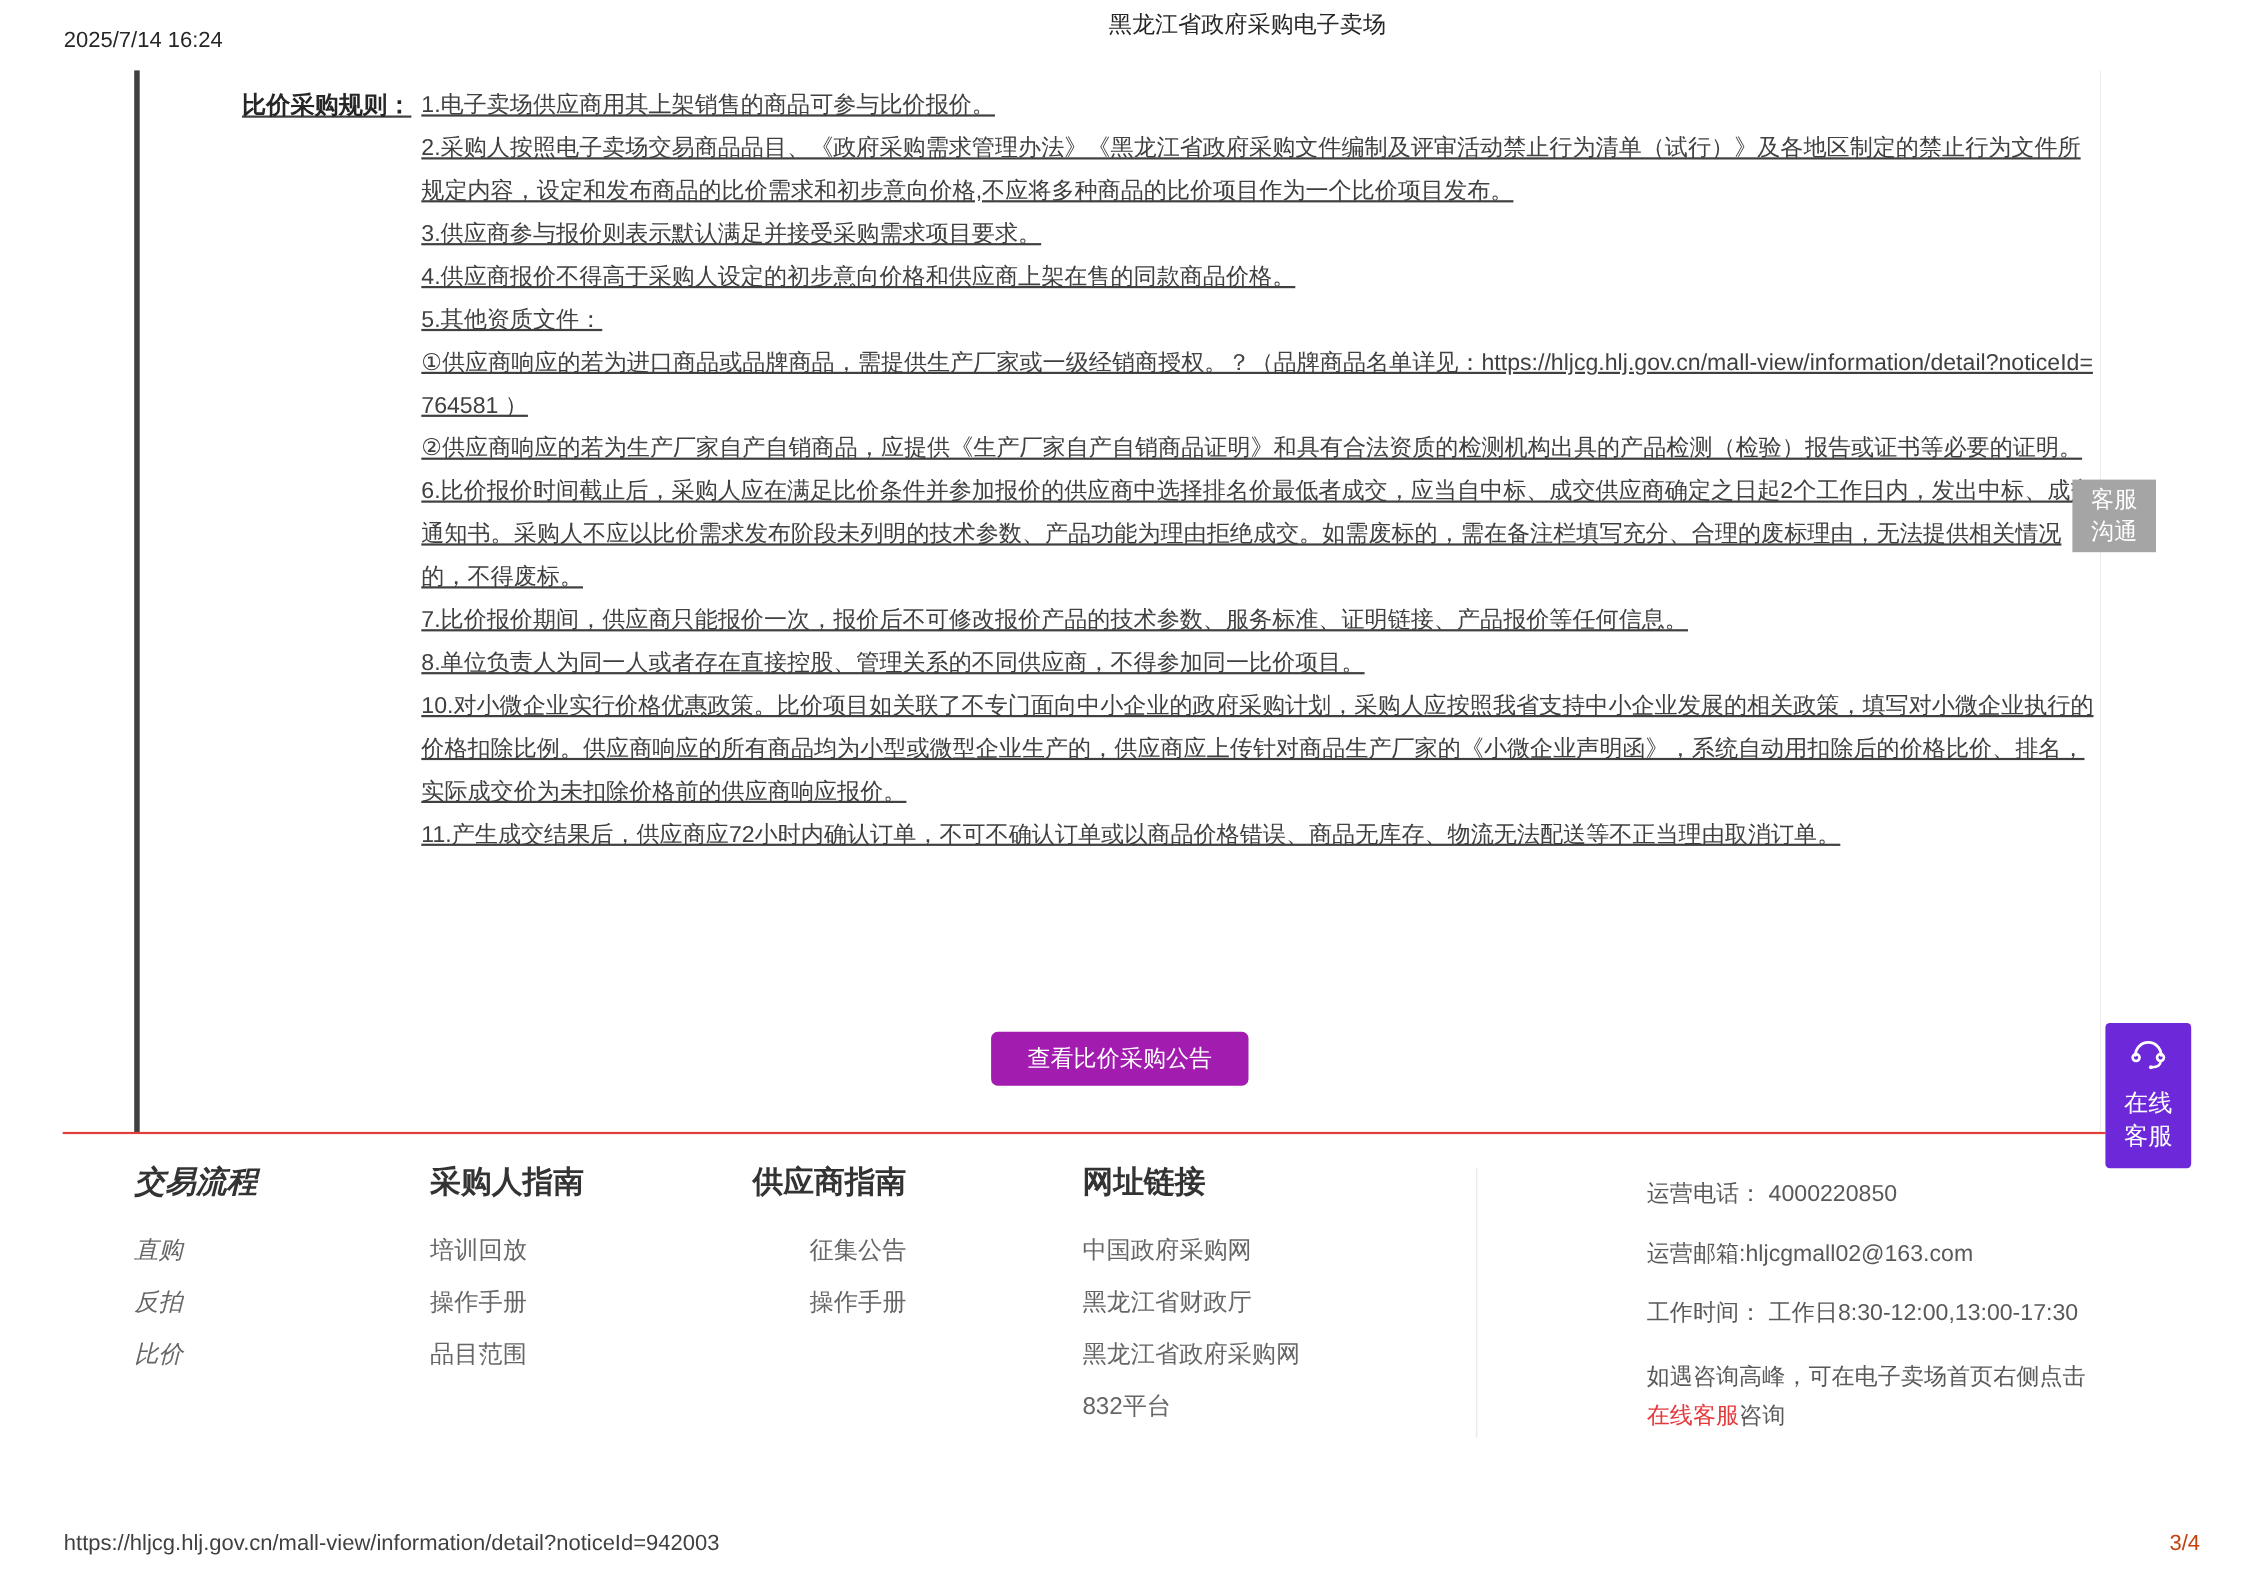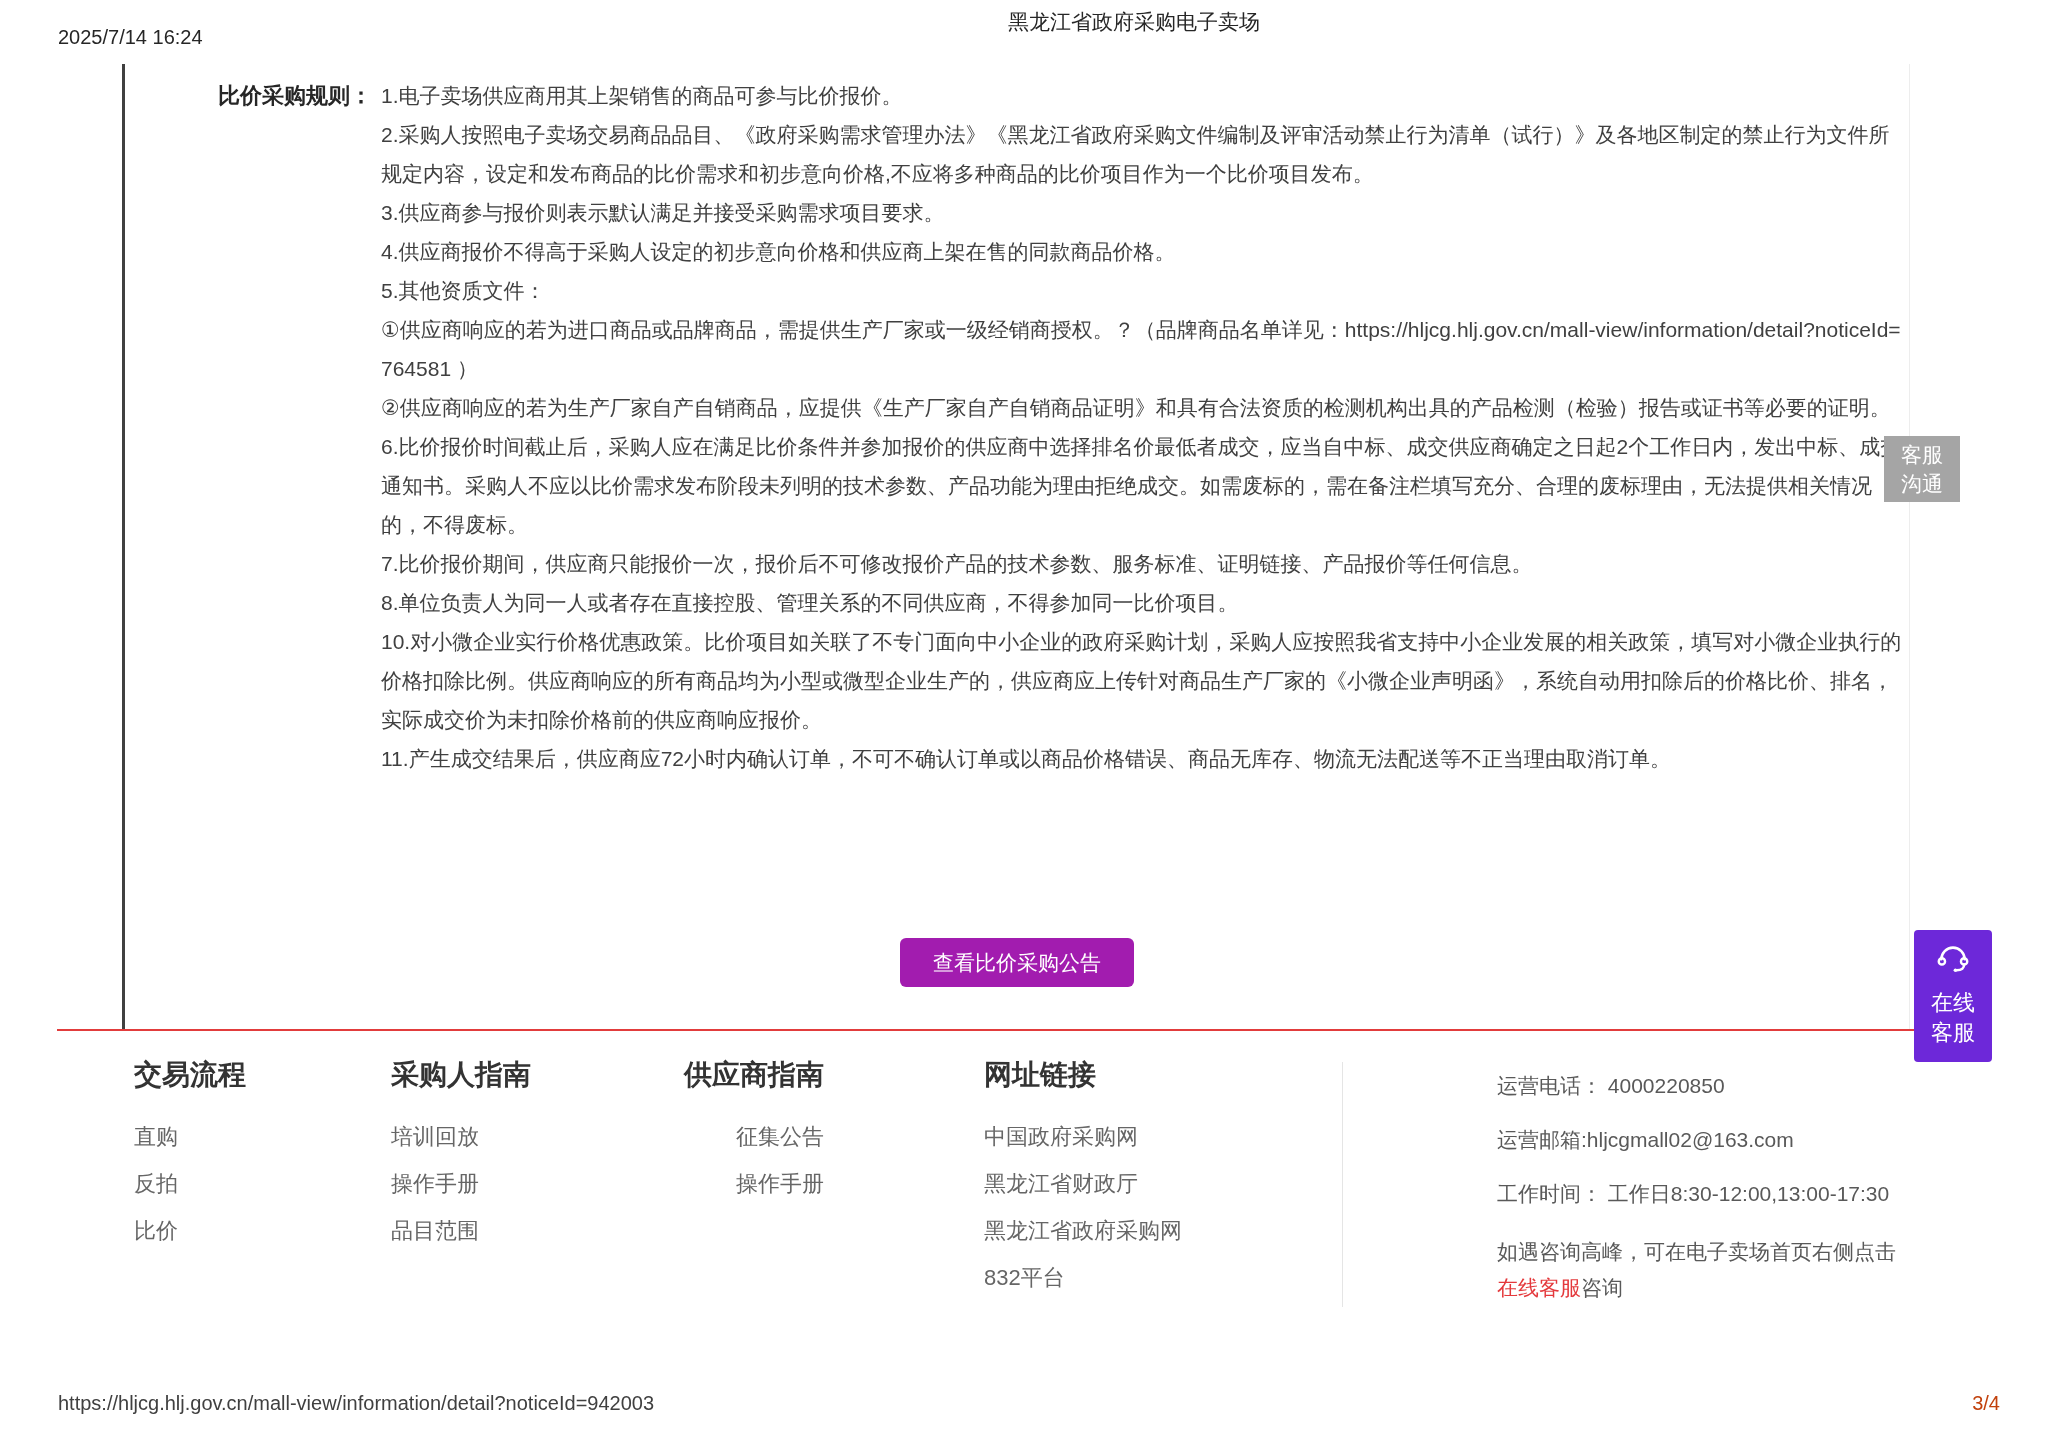--- a/index.html
+++ b/index.html
@@ -6,39 +6,39 @@
   html,body { width:2048px; height:1447px; background:#ffffff;
     font-family:"Liberation Sans","DejaVu Sans",sans-serif; }
   body { position:relative; overflow:hidden; color:#404040; }
 
   
   .ph-date { position:absolute; left:58px; top:26px; font-size:20px; color:#262626; }
   .ph-title { position:absolute; left:1008px; top:8px; font-size:21px; color:#262626; }
 
   
   .content { position:absolute; left:122px; top:64px; width:1788px; height:966px;
-    border-left:3px solid #404040; border-right:1px solid #ededed; padding-top:12px; }
+    border-left:5px solid #404040; border-right:1px solid #ededed; padding-top:12px;text-decoration:underline; }
   .rules { display:flex; align-items:flex-start; }
   .rules-label { width:247px; flex:0 0 247px; text-align:right; font-weight:bold;
     font-size:22px; line-height:39px; color:#262626; }
   .rules-body { flex:1; margin-left:9px; padding-right:5px; font-size:21px;
     line-height:39px; color:#404040; word-break:break-all; }
   .rules-body p { margin:0; }
 
   .btn-row { position:absolute; left:0; width:100%; top:874px; text-align:center; }
   .view-btn { display:inline-block; background:#a21caf; color:#ffffff; font-size:21px;
     line-height:1; padding:14px 33px; border-radius:6px; border:none; cursor:pointer;
     font-family:inherit; }
 
   
   .red-line { position:absolute; left:57px; top:1029px; width:1857px; height:2px; background:#e23c3c; }
 
   
   .f-col { position:absolute; top:1058px; }
-  .f-col-1 { left:134px; } .f-col-2 { left:391px; } .f-col-3 { left:684px;text-align:right; } .f-col-4 { left:984px; }
+  .f-col-1 { left:122px;font-style:italic; } .f-col-2 { left:391px; } .f-col-3 { left:684px;text-align:right; } .f-col-4 { left:984px; }
   .f-title { font-size:28px; font-weight:600; color:#333333; margin-bottom:32px; line-height:34px; }
   .f-link { font-size:22px; color:#666666; margin-bottom:21px; line-height:26px; cursor:pointer; }
   .f-divider { position:absolute; left:1342px; top:1062px; width:1px; height:245px; background:#e5e5e5; }
 
   .contact { position:absolute; left:1497px; top:1072px; font-size:21px; color:#595959; }
   .contact .c-line { margin-bottom:27px; line-height:27px; }
   .contact .c-tip { line-height:36px; margin:0; }
   .tip-link { color:#e4393c; cursor:pointer; }
 
   

